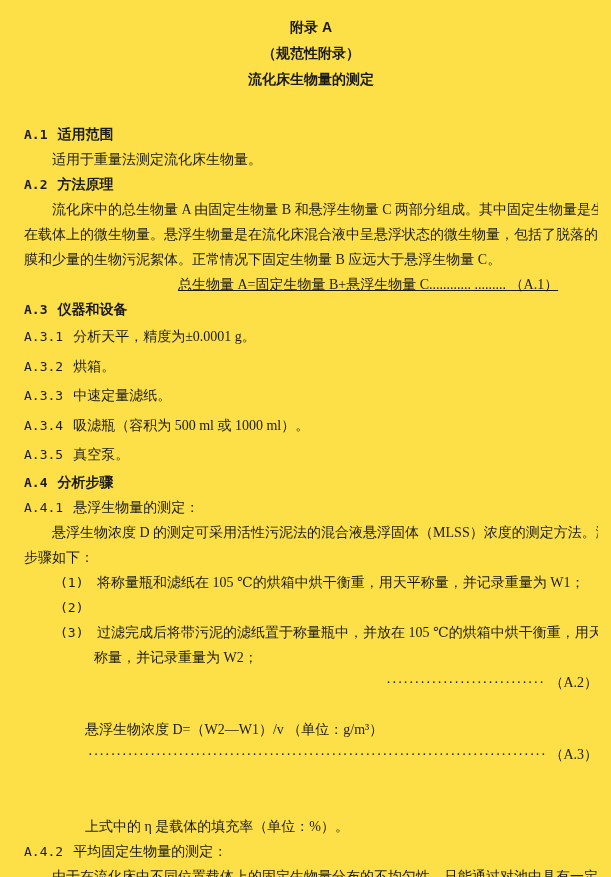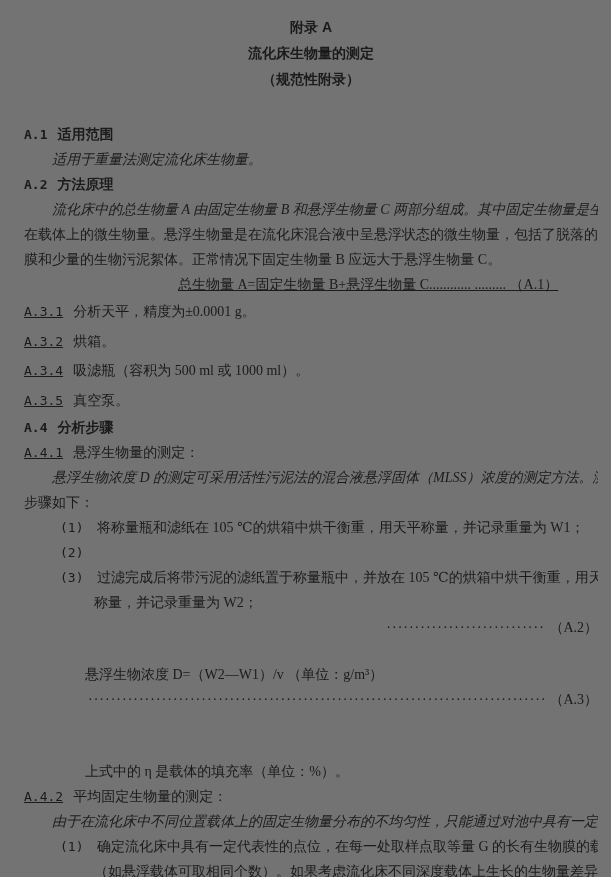--- a/index.html
+++ b/index.html
@@ -1,18 +1,18 @@
 <!DOCTYPE html>
 <html><head>
 <meta charset="utf-8">
 <style>
   html,body{margin:0;padding:0;background:#e8e8e8;}
   .page{
     width:611px;height:877px;
-    background:#737373;
+    background:#fde047;
     color:#1b1b1b;
     font-family:"Liberation Serif","DejaVu Serif",serif;
     font-size:14px;
     box-sizing:border-box;
     padding:14px 13px 0 24px;
     overflow:hidden;
     position:relative;
     margin:0 auto;
   }
   .title-block{margin-bottom:30px;}
@@ -32,22 +32,22 @@
   .num{
     font-family:"DejaVu Sans Mono","Liberation Mono",monospace;
     font-size:13px;
     margin-right:12px;
   }
   .heading{
     font-weight:bold;
     font-family:"Liberation Sans","DejaVu Sans",sans-serif;
   }
   .heading .num{font-weight:bold;margin-right:10px;}
-  .sub .num{margin-right:10px;text-decoration:underline;}
-  .para-first{padding-left:28px;font-style:italic;}
+  .sub .num{margin-right:10px;}
+  .para-first{padding-left:28px;}
   .para-cont{padding-left:0;}
   .formula-center{padding-left:154px;text-decoration:underline;}
   .list{display:flex;padding-left:36px;}
   .list .marker{
     flex:none;
     width:37px;
     font-family:"DejaVu Sans Mono","Liberation Mono",monospace;
     font-size:13px;
   }
   .list .txt{flex:none;}
@@ -62,33 +62,35 @@
     letter-spacing:1px;
   }
   .tag{flex:none;}
 </style>
 </head>
 <body>
 
 <div class="page">
   <div class="title-block">
     <div class="t-line">附录 A</div>
+    <div class="t-line">（规范性附录）</div>
     <div class="t-line">流化床生物量的测定</div>
-    <div class="t-line">（规范性附录）</div>
   </div>
   <div class="doc-body" id="doc-body">
       <div class="line heading"><span class="num">A.1</span><span class="txt">适用范围</span></div>
       <div class="line para-first"><span class="txt">适用于重量法测定流化床生物量。</span></div>
       <div class="line heading"><span class="num">A.2</span><span class="txt">方法原理</span></div>
       <div class="line para-first"><span class="txt">流化床中的总生物量 A 由固定生物量 B 和悬浮生物量 C 两部分组成。其中固定生物量是生长</span></div>
       <div class="line para-cont"><span class="txt">在载体上的微生物量。悬浮生物量是在流化床混合液中呈悬浮状态的微生物量，包括了脱落的生物</span></div>
       <div class="line para-cont"><span class="txt">膜和少量的生物污泥絮体。正常情况下固定生物量 B 应远大于悬浮生物量 C。</span></div>
       <div class="line formula-center"><span class="txt">总生物量 A=固定生物量 B+悬浮生物量 C............ ......... （A.1）</span></div>
+      <div class="line heading"><span class="num">A.3</span><span class="txt">仪器和设备</span></div>
       <div class="line sub tall"><span class="num">A.3.1</span><span class="txt">分析天平，精度为±0.0001 g。</span></div>
       <div class="line sub tall"><span class="num">A.3.2</span><span class="txt">烘箱。</span></div>
+      <div class="line sub tall"><span class="num">A.3.3</span><span class="txt">中速定量滤纸。</span></div>
       <div class="line sub tall"><span class="num">A.3.4</span><span class="txt">吸滤瓶（容积为 500 ml 或 1000 ml）。</span></div>
       <div class="line sub tall"><span class="num">A.3.5</span><span class="txt">真空泵。</span></div>
       <div class="line heading"><span class="num">A.4</span><span class="txt">分析步骤</span></div>
       <div class="line sub"><span class="num">A.4.1</span><span class="txt">悬浮生物量的测定：</span></div>
       <div class="line para-first"><span class="txt">悬浮生物浓度 D 的测定可采用活性污泥法的混合液悬浮固体（MLSS）浓度的测定方法。测定</span></div>
       <div class="line para-cont"><span class="txt">步骤如下：</span></div>
       <div class="line list">
         <span class="marker">(1)</span>
         <span class="txt">将称量瓶和滤纸在 105 ℃的烘箱中烘干衡重，用天平称量，并记录重量为 W1；</span>
       </div>

